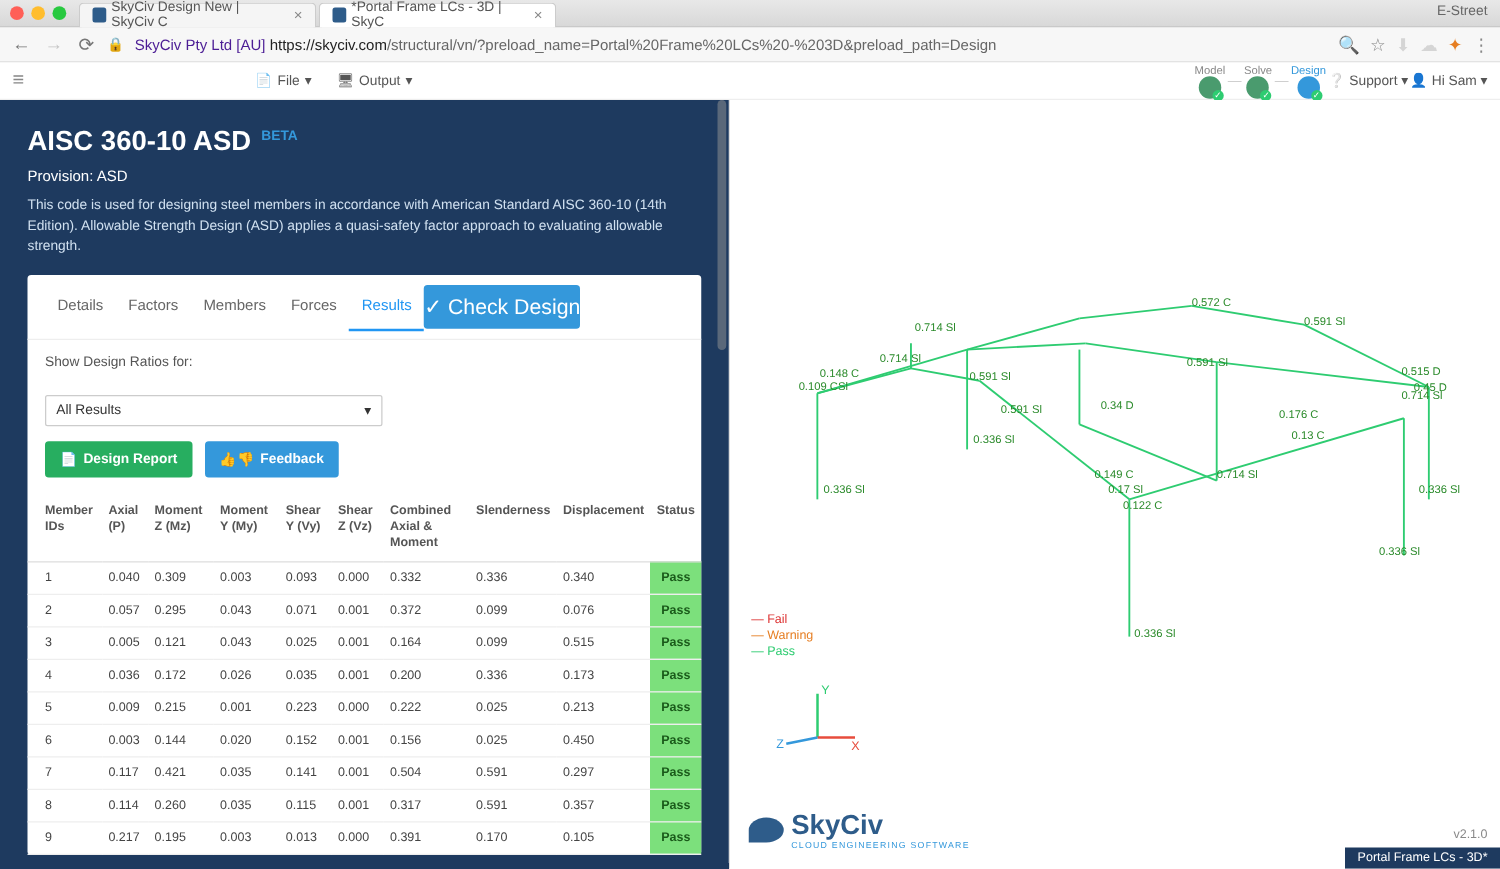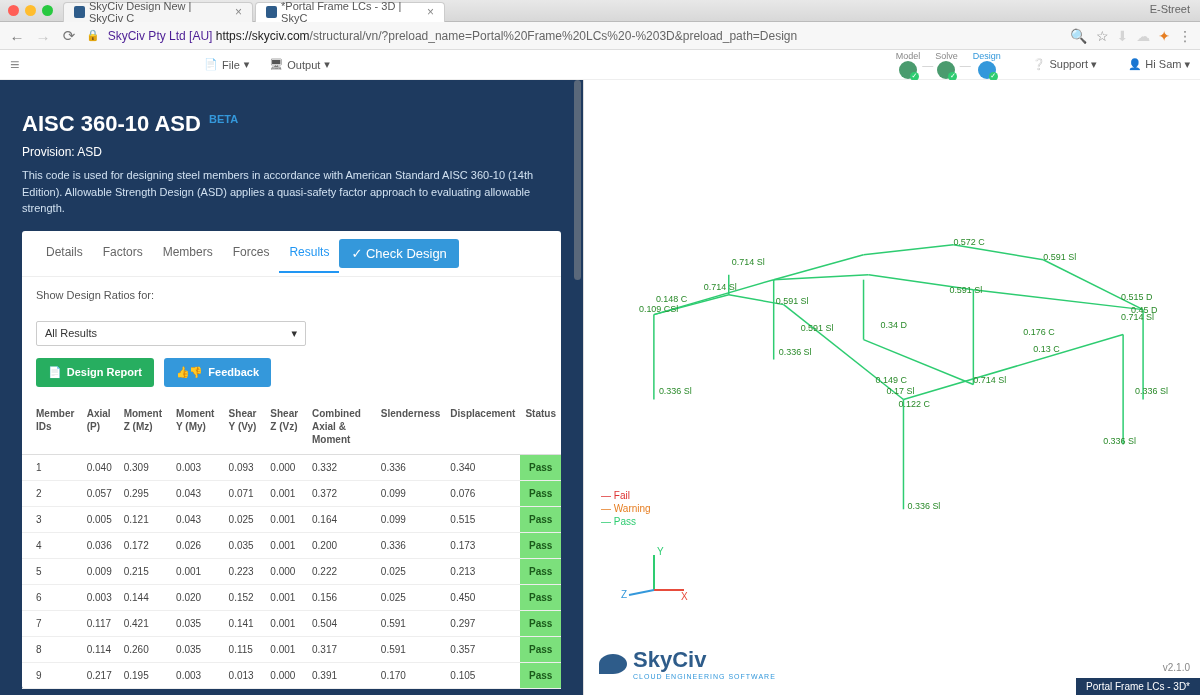--- a/index.html
+++ b/index.html
@@ -20,42 +20,42 @@
 .url-text{flex:1;font-size:12px;color:#333;white-space:nowrap;overflow:hidden}
 .url-text .green{color:#4c1d95}
 .url-text .domain{color:#222}
 .url-text .path{color:#666}
 .url-icons{display:flex;gap:8px;align-items:center;color:#888;font-size:14px}
 
 .app-bar{height:30px;display:flex;align-items:center;padding:0 10px;gap:15px;border-bottom:1px solid #eee;background:#fff;font-size:11px;color:#555}
 .hamburger{font-size:16px;color:#888}
 .app-bar .menu{display:flex;gap:20px;margin-left:170px}
 .menu-item{display:flex;align-items:center;gap:4px;cursor:pointer}
-.workflow{margin-left:auto;display:flex;align-items:center;gap:32px;font-size:11px}
+.workflow{margin-left:auto;display:flex;align-items:center;gap:2px;font-size:11px}
 .wf-steps{display:flex;align-items:center;gap:2px}
 .wf-step{display:flex;flex-direction:column;align-items:center;font-size:9px}
 .wf-dot{width:18px;height:18px;border-radius:50%;display:flex;align-items:center;justify-content:center;color:#fff;font-size:10px;position:relative}
 .wf-dot.green{background:#4a9b6e}.wf-dot.blue{background:#3498db}
 .wf-dot::after{content:'✓';position:absolute;bottom:-2px;right:-2px;background:#2ecc71;border-radius:50%;width:9px;height:9px;font-size:7px;display:flex;align-items:center;justify-content:center}
 .wf-lbl{color:#888}.wf-lbl.active{color:#3498db}
 .support{color:#555}
 
 .main{display:flex;height:615px}
 .left-panel{width:583px;background:#1e3a5f;color:#fff;overflow-y:auto;position:relative}
 .left-scroll{position:absolute;right:2px;top:0;width:7px;height:200px;background:rgba(150,150,150,.5);border-radius:4px}
-.lp-head{padding:31px 22px 14px}
+.lp-head{padding:20px 22px 14px}
 .lp-title{font-size:22px;font-weight:bold;margin-bottom:8px}
 .beta{color:#3498db;font-size:11px;vertical-align:super;margin-left:2px}
 .provision{font-size:12px;font-weight:normal;margin-bottom:8px}
 .desc{font-size:11px;line-height:1.5;color:#d0e0f0}
 .card{background:#fff;margin:0 22px 20px;border-radius:3px;color:#333}
 .card-tabs{display:flex;border-bottom:1px solid #eee;padding:0 14px;align-items:center}
 .card-tab{padding:12px 10px;font-size:12px;color:#666;cursor:pointer;border-bottom:2px solid transparent}
 .card-tab.active{color:#2196f3;border-bottom-color:#2196f3}
-.check-btn{margin-left:auto;background:#3498db;color:#fff;padding:7px 12px;border-radius:3px;font-size:13px;cursor:pointer;margin:8px 0}
+.check-btn{margin-left:auto;background:#3498db;color:#fff;padding:7px 0;border-radius:3px;font-size:17px;cursor:pointer;margin:8px 0}
 .card-body{padding:12px 14px}
 .ratios-label{font-size:11px;color:#555;margin-bottom:20px}
 .select{border:1px solid #ccc;padding:5px 8px;font-size:11px;width:270px;background:#fff;display:flex;justify-content:space-between;align-items:center;border-radius:2px}
 .actions{display:flex;gap:10px;margin-top:12px}
 .btn{padding:8px 12px;border-radius:3px;color:#fff;font-size:11px;font-weight:bold;cursor:pointer;display:flex;align-items:center;gap:5px}
 .btn-green{background:#27ae60}.btn-blue{background:#3498db}
 .ratios-title{font-size:14px;font-weight:bold;padding:16px 14px 8px}
 table{width:100%;border-collapse:collapse;font-size:10px}
 th{text-align:left;padding:8px 5px;color:#555;font-weight:bold;border-bottom:1px solid #ddd;vertical-align:top;line-height:1.3}
 td{padding:7px 5px;border-bottom:1px solid #eee;color:#444}

